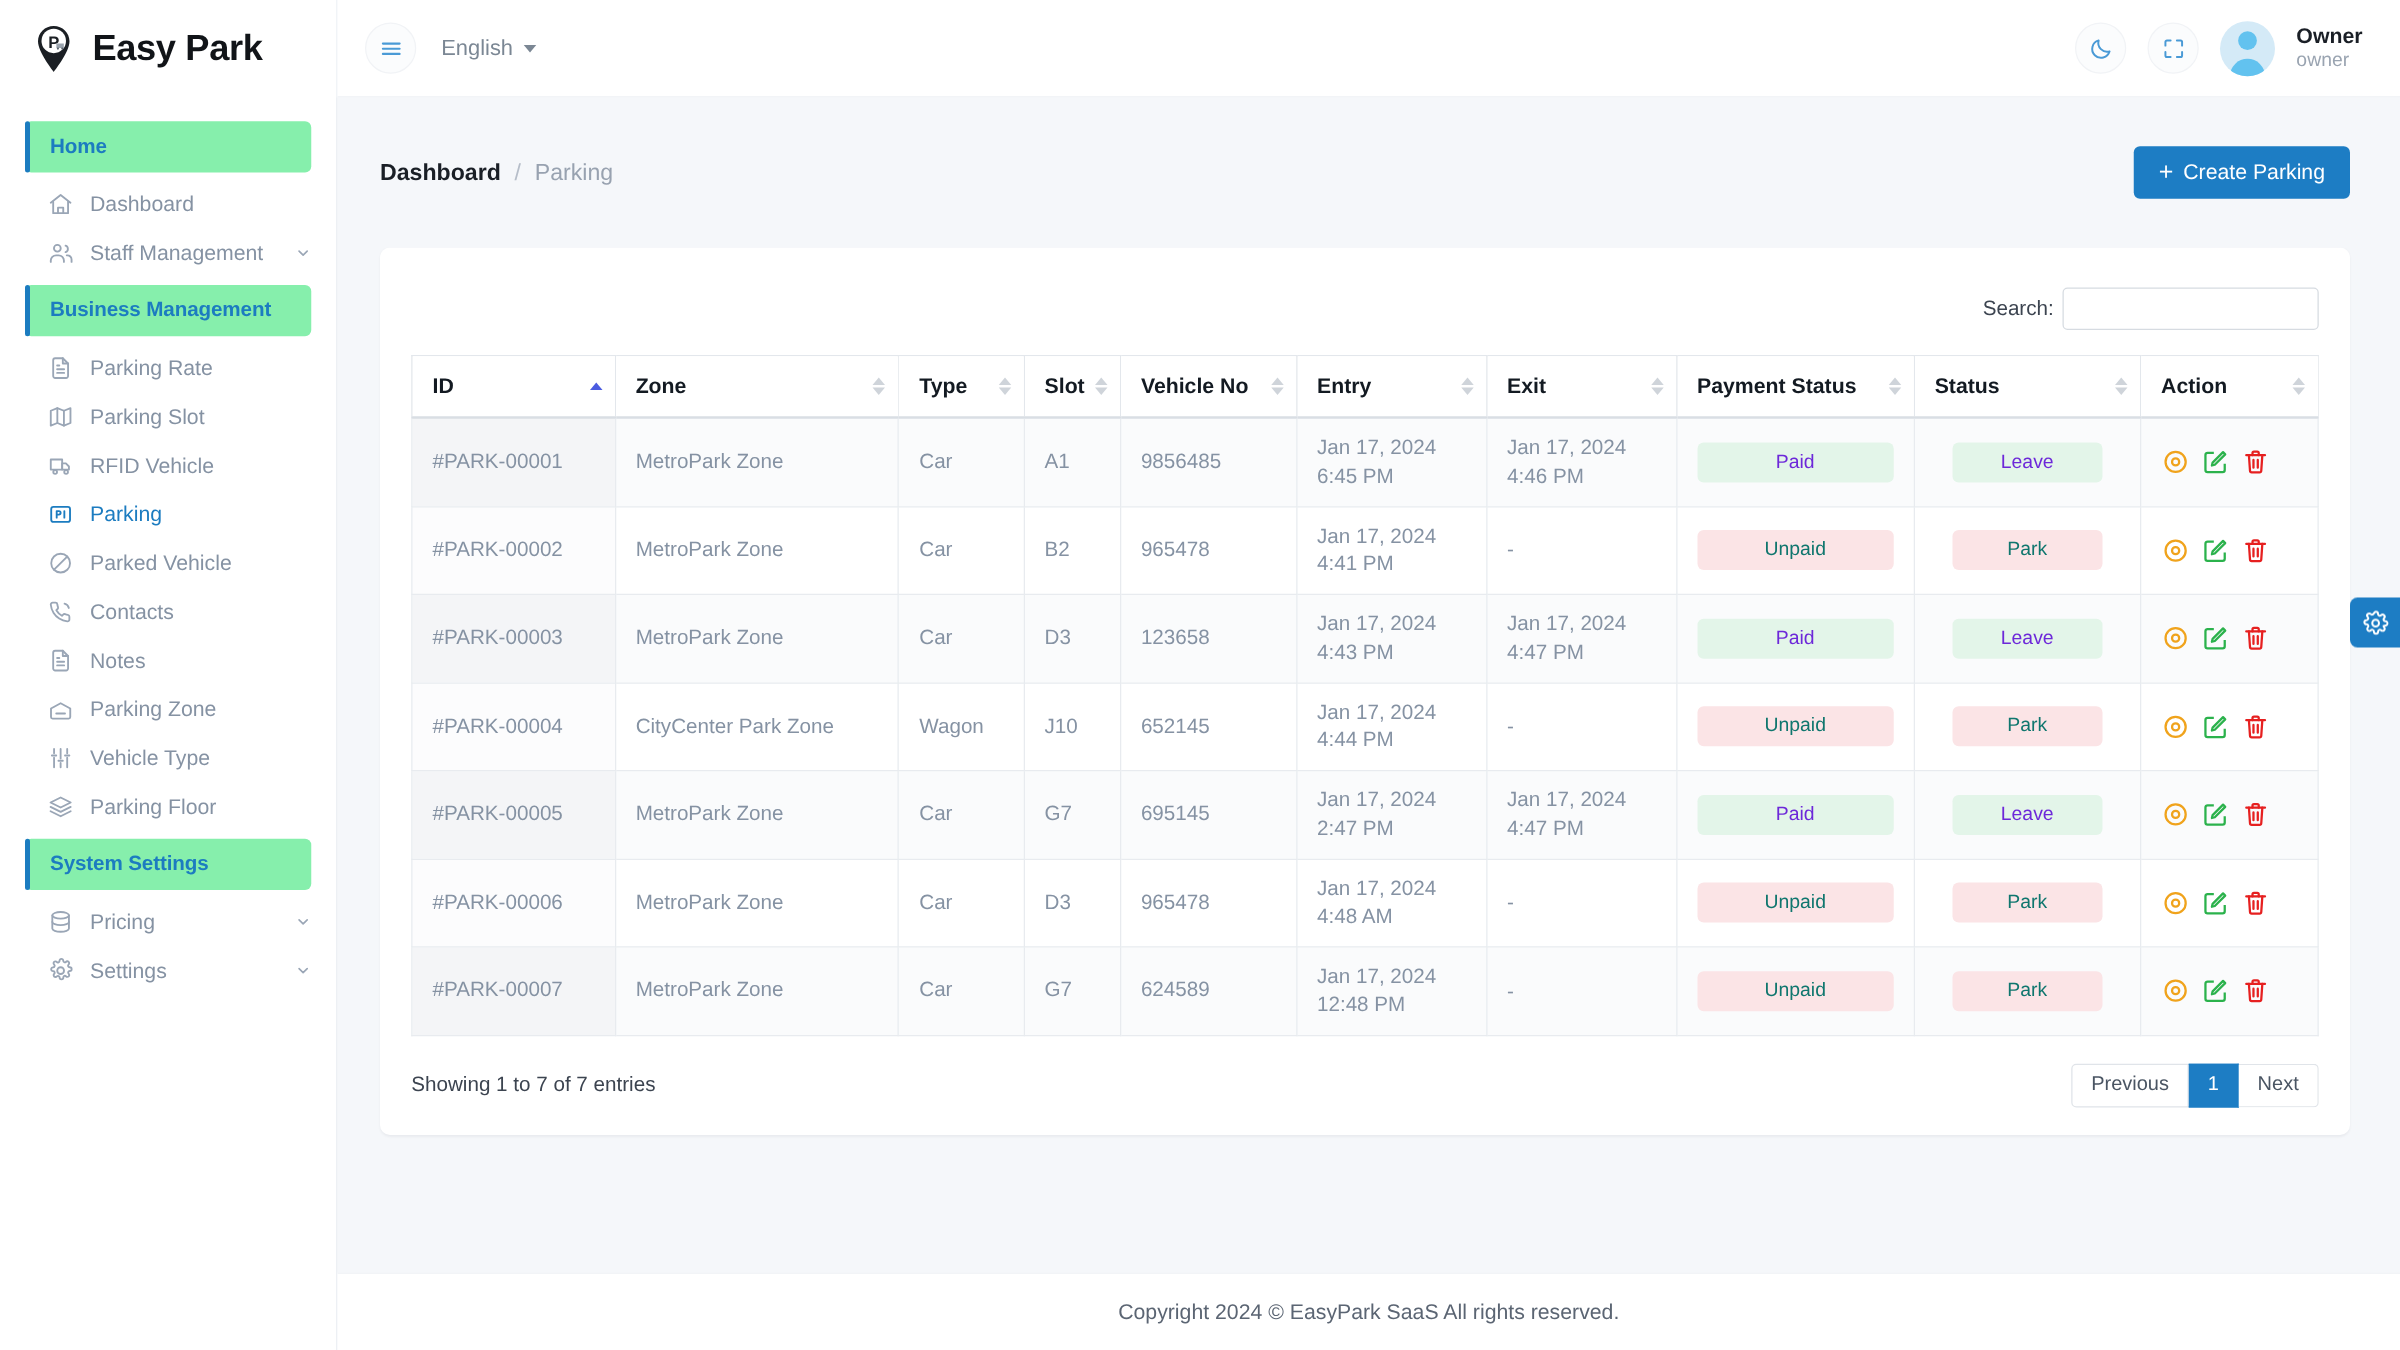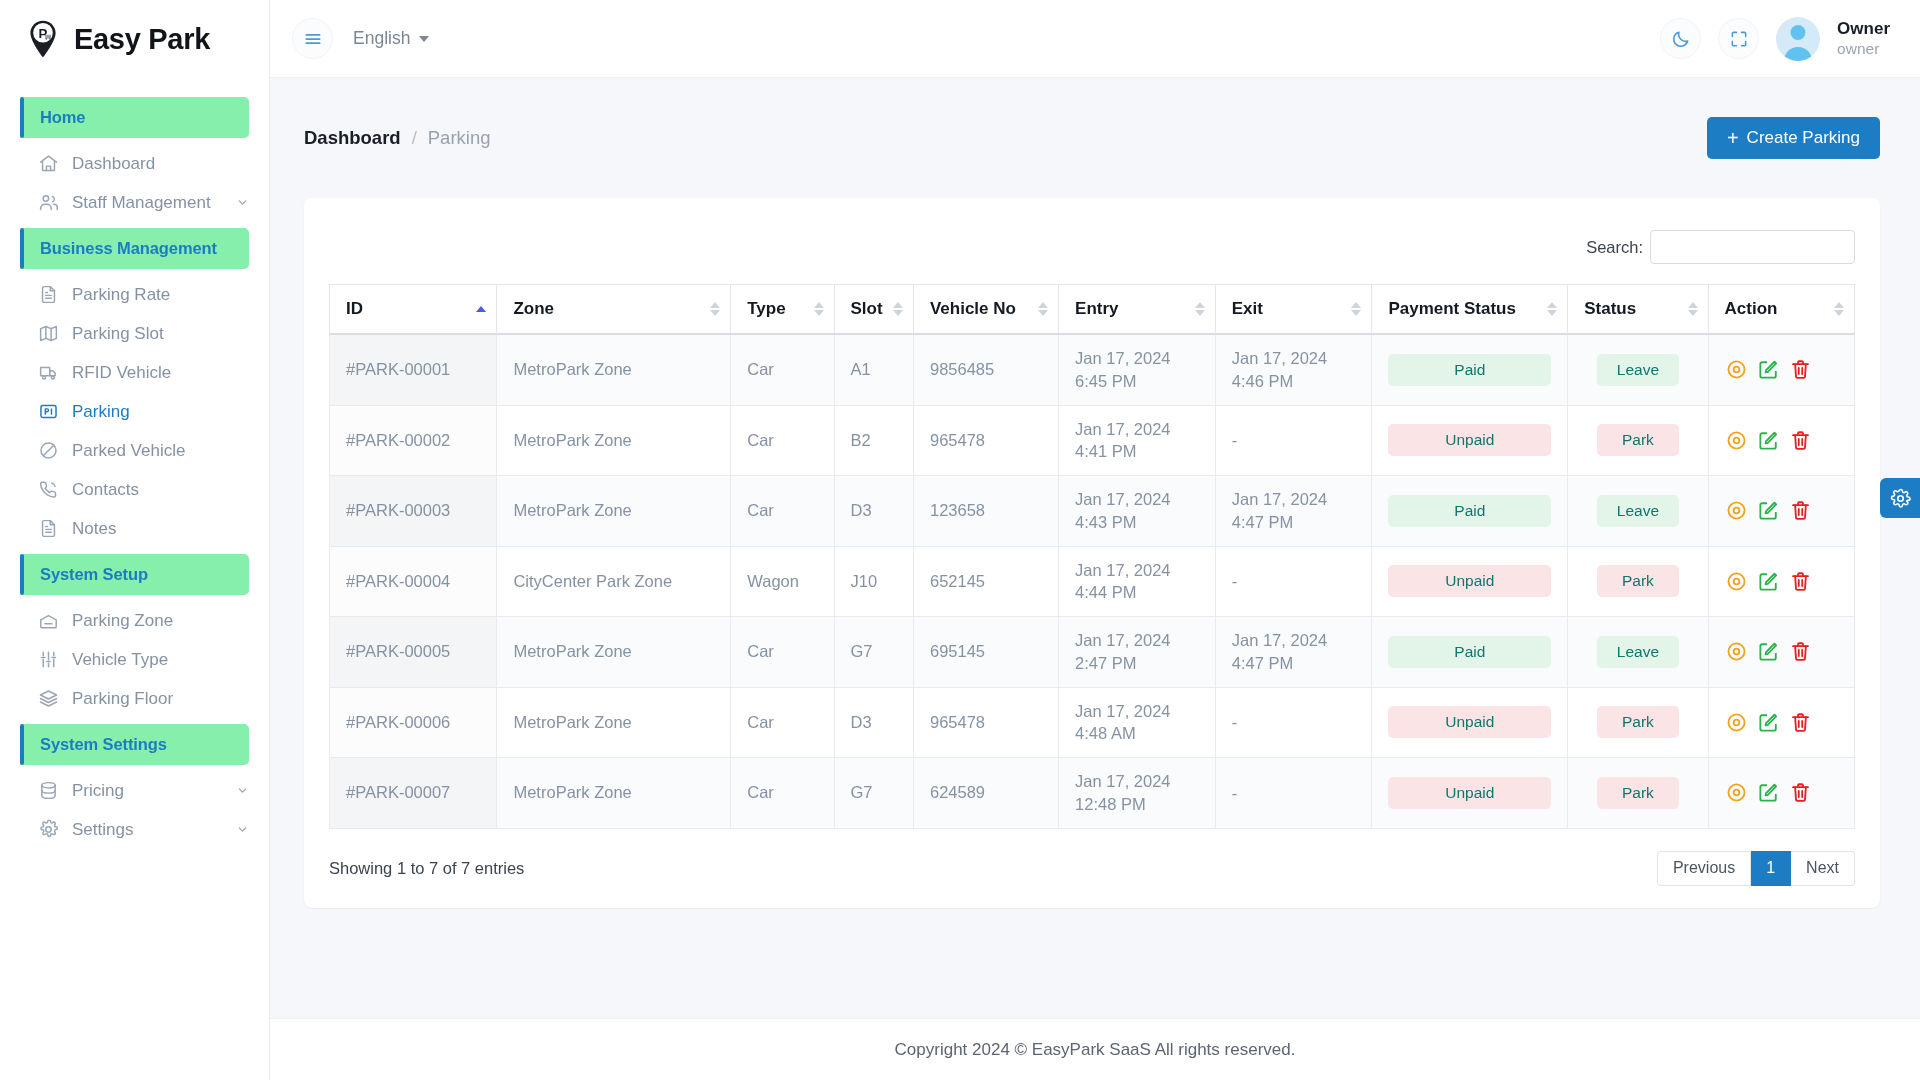--- a/index.html
+++ b/index.html
@@ -153,23 +153,23 @@
     font-size: 16.5px; color: #8592a3; vertical-align: middle;
   }
   tbody tr:nth-child(odd) td { background: #fafbfc; }
   tbody tr td:first-child { background: #f4f5f7; color: #8592a3; }
   tbody tr:nth-child(even) td:first-child { background: #fcfcfd; }
   .stack { display: flex; flex-direction: column; line-height: 1.38; }
   .badge {
     display: block; width: 100%; text-align: center;
     border-radius: 5px; padding: 7px 0; font-size: 15.5px;
   }
-  .badge.ok { background: #e3f5e9; color: #0f766e; }
+  .badge.ok { background: #e3f5e9; color: #6d28d9; }
   .badge.no { background: #fbe4e6; color: #0f766e; }
-  .badge.sm { width: 82px; margin: 0 auto; display: block; }
+  .badge.sm { width: 120px; margin: 0 auto; display: block; }
   .actions { display: flex; align-items: center; gap: 9px; }
   .act { width: 23px; height: 23px; cursor: pointer; display: block; }
   .act.view { color: #f0a31c; }
   .act.edit { color: #2bb24c; }
   .act.del  { color: #e62020; }
 
   .card-foot { display: flex; align-items: center; margin-top: 22px; justify-content: flex-end; }
   .entries { font-size: 16.5px; color: #3c4450; }
   .pager { margin-left: auto; display: flex; }
   .pg {
@@ -286,21 +286,20 @@
           <span>Contacts</span>
         </div>
         <div class="nav-item">
           <svg class="ico" viewBox="0 0 24 24" fill="none" stroke="currentColor" stroke-width="1.7" stroke-linecap="round" stroke-linejoin="round">
             <path d="M14 3H7a1.8 1.8 0 0 0-1.8 1.8v14.4A1.8 1.8 0 0 0 7 21h10a1.8 1.8 0 0 0 1.8-1.8V7.8z"></path>
             <path d="M14 3v4.8h4.8"></path>
             <path d="M8.8 13h6.4M8.8 16.4h6.4M8.8 9.6h2"></path>
           </svg>
           <span>Notes</span>
         </div>
-        <div class="nav-section">System Setup</div>
         <div class="nav-item">
           <svg class="ico" viewBox="0 0 24 24" fill="none" stroke="currentColor" stroke-width="1.7" stroke-linecap="round" stroke-linejoin="round">
             <path d="M3.2 11.2 12 6.4l8.8 4.8V19a1.4 1.4 0 0 1-1.4 1.4H4.6A1.4 1.4 0 0 1 3.2 19z"></path>
             <path d="M8 15.8h8"></path>
           </svg>
           <span>Parking Zone</span>
         </div>
         <div class="nav-item">
           <svg class="ico" viewBox="0 0 24 24" fill="none" stroke="currentColor" stroke-width="1.7" stroke-linecap="round" stroke-linejoin="round">
             <path d="M6 3.6v4M6 11.6v8.8M12 3.6v8.8M12 16.4v4M18 3.6v4M18 11.6v8.8"></path>

